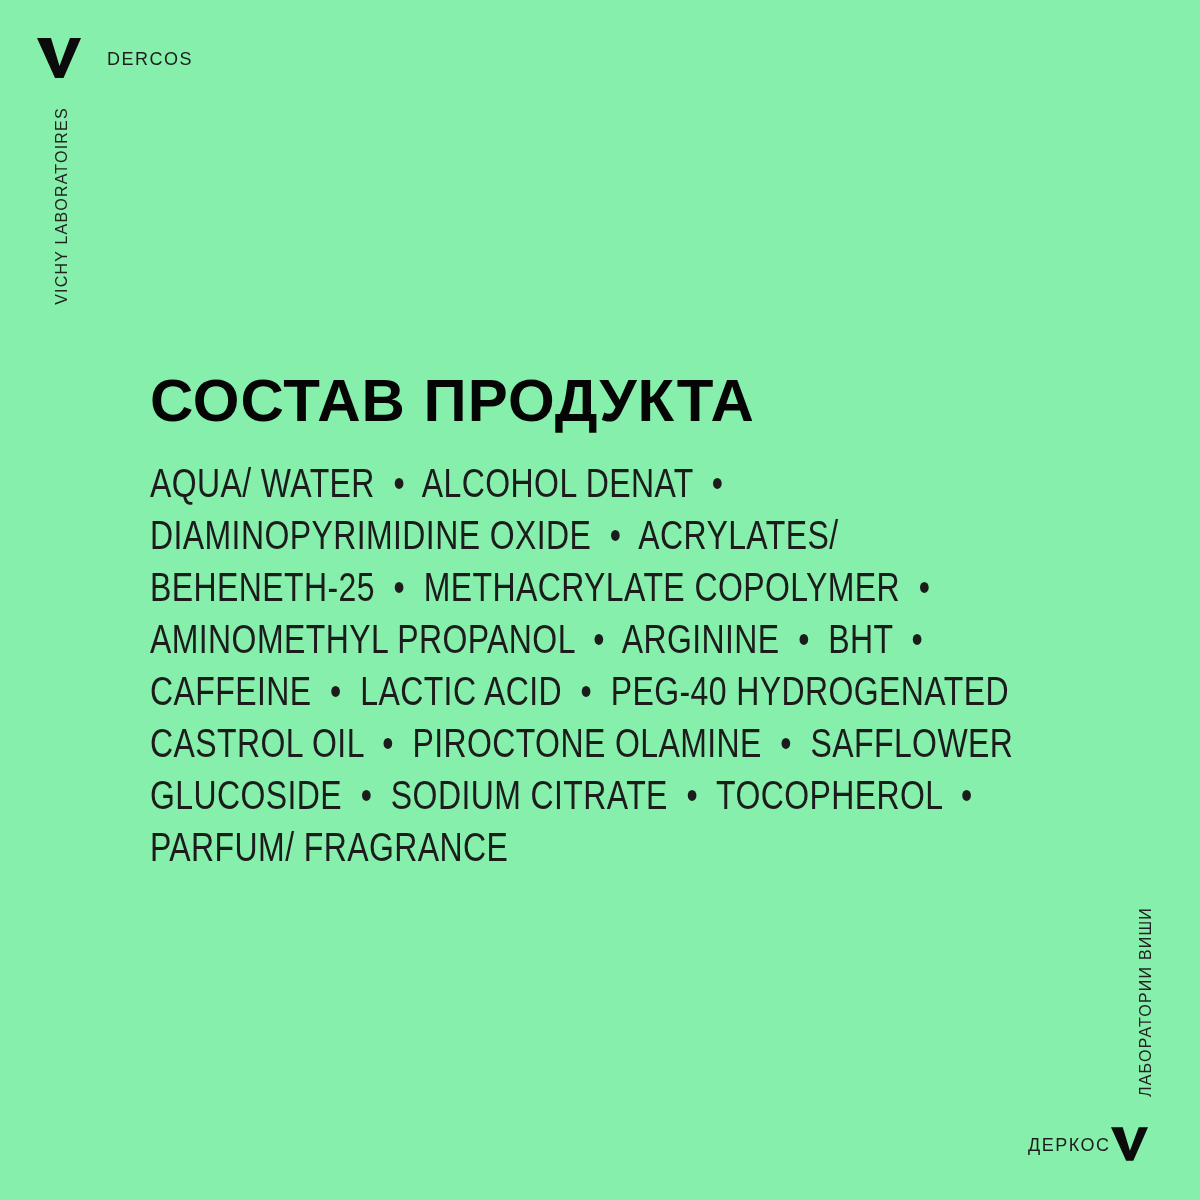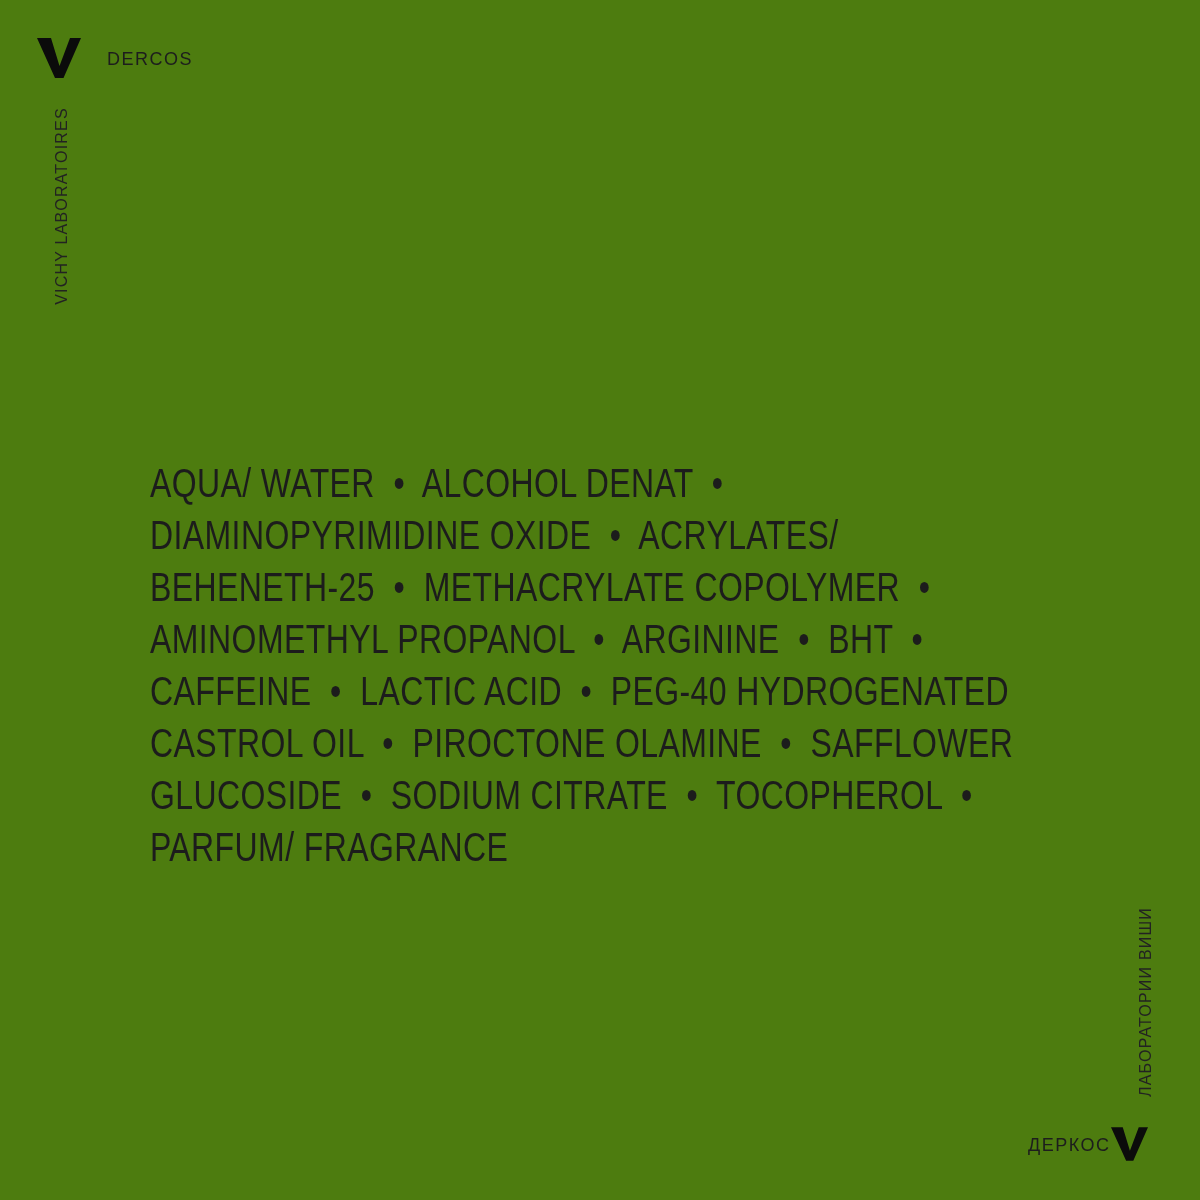--- a/index.html
+++ b/index.html
@@ -1,17 +1,17 @@
 <!DOCTYPE html>
 <html><head>
 <meta charset="utf-8">
 <style>
   html,body{margin:0;padding:0;background:#ffffff;}
   .canvas{
-    position:relative;width:1200px;height:1200px;background:#4d7c0f;
+    position:relative;width:1200px;height:1200px;background:#86efac;
     font-family:"Liberation Sans", sans-serif;color:#161616;overflow:hidden;
   }
   
   .brand-top{position:absolute;left:37px;top:38px;display:flex;align-items:center;}
   .v-logo{display:block;}
   .brand-name{
     margin-left:26px;font-size:18px;letter-spacing:1.5px;color:#1d1d1d;
     font-weight:400;line-height:18px;transform:translateY(1px);
   }
   
@@ -53,20 +53,21 @@
         <polygon points="0,0 14,0 22.5,28 33,0 44,0 26.5,40 18,40" fill="#0b0b0b"></polygon>
       </svg>
     </span>
     <span class="brand-name">DERCOS</span>
   </div>
 
   <div class="side-label left">VICHY LABORATOIRES</div>
 
   <div class="side-label right">ЛАБОРАТОРИИ ВИШИ</div>
 
+  <h1 class="title">СОСТАВ ПРОДУКТА</h1>
 
   <div class="ingredients">
     <div class="ing-line">AQUA/ WATER  •  ALCOHOL DENAT  •</div>
     <div class="ing-line">DIAMINOPYRIMIDINE OXIDE  •  ACRYLATES/</div>
     <div class="ing-line">BEHENETH-25  •  METHACRYLATE COPOLYMER  •</div>
     <div class="ing-line">AMINOMETHYL PROPANOL  •  ARGININE  •  BHT  •</div>
     <div class="ing-line">CAFFEINE  •  LACTIC ACID  •  PEG-40 HYDROGENATED</div>
     <div class="ing-line">CASTROL OIL  •  PIROCTONE OLAMINE  •  SAFFLOWER</div>
     <div class="ing-line">GLUCOSIDE  •  SODIUM CITRATE  •  TOCOPHEROL  •</div>
     <div class="ing-line">PARFUM/ FRAGRANCE</div>

